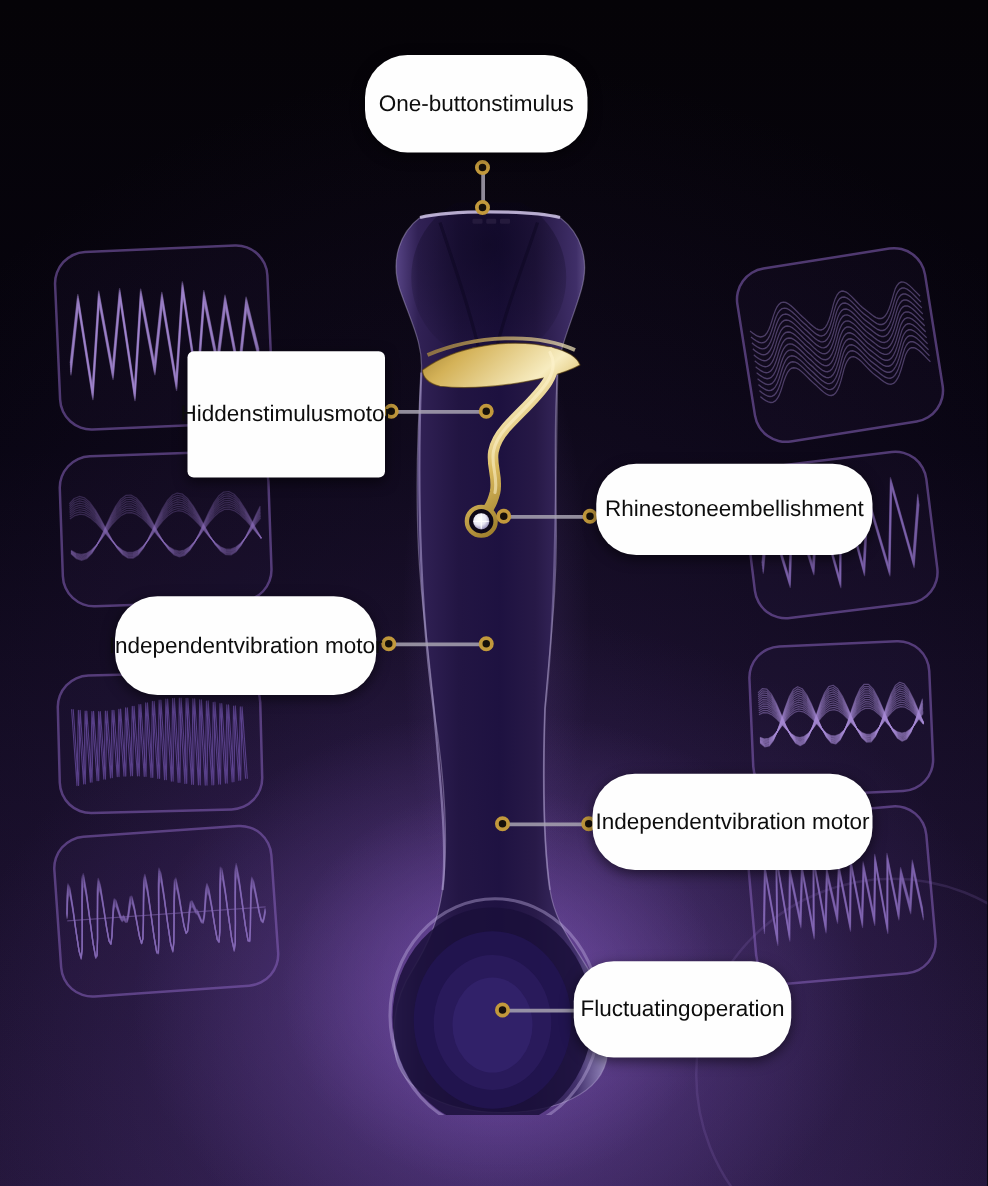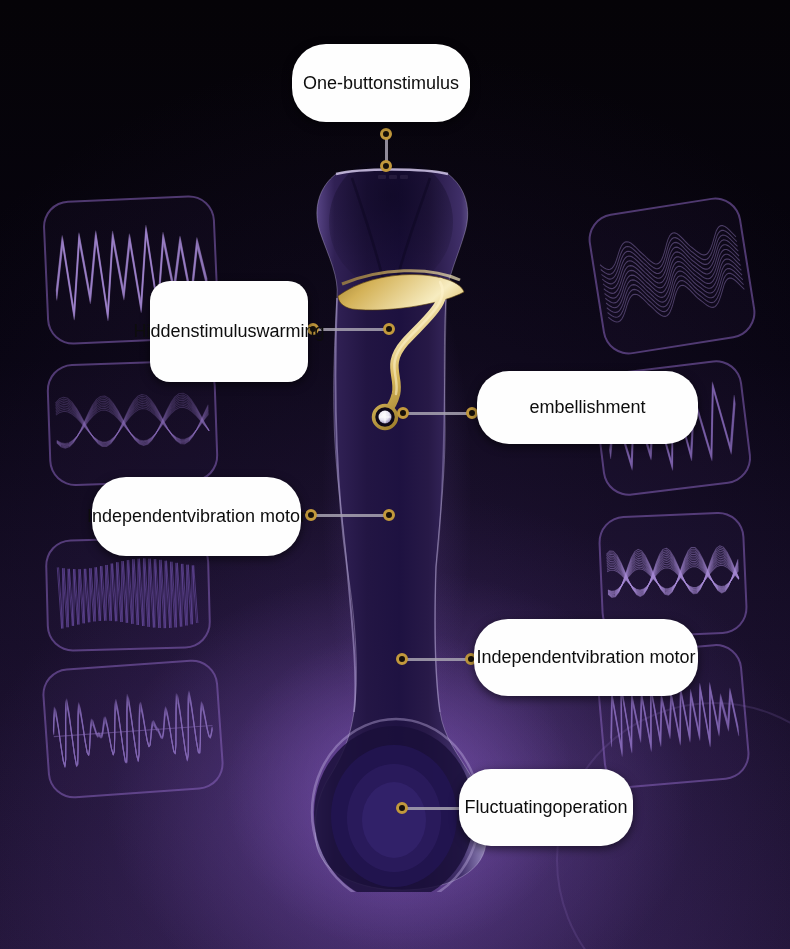--- a/index.html
+++ b/index.html
@@ -304,26 +304,27 @@
   <div class="connector h" style="left:398px;top:802px;width:78px;height:12px;">
     <div class="cline"></div>
     <div class="dot a"></div>
     <div class="dot b"></div>
   </div>
 
   <div class="bubble" style="left:292px;top:44px;width:178px;height:78px;border-radius:34px;">
     <div class="line">One-button</div>
     <div class="line">stimulus</div>
   </div>
-  <div class="bubble" style="left:150px;top:281px;width:158px;height:101px;border-radius:20px;">
+  <div class="bubble" style="left:150px;top:281px;width:158px;height:101px;border-radius:5px;">
     <div class="line">Hidden</div>
     <div class="line">stimulus</div>
-    <div class="line">warming</div>
+    <div class="line">motor</div>
   </div>
   <div class="bubble" style="left:477px;top:371px;width:221px;height:73px;border-radius:32px;">
+    <div class="line">Rhinestone</div>
     <div class="line">embellishment</div>
   </div>
   <div class="bubble" style="left:92px;top:477px;width:209px;height:79px;border-radius:34px;">
     <div class="line">Independent</div>
     <div class="line">vibration motor</div>
   </div>
   <div class="bubble" style="left:474px;top:619px;width:224px;height:77px;border-radius:34px;">
     <div class="line">Independent</div>
     <div class="line">vibration motor</div>
   </div>

